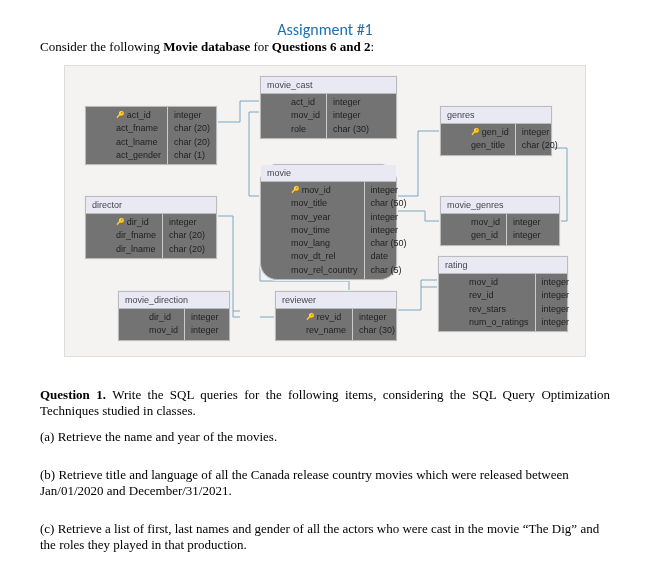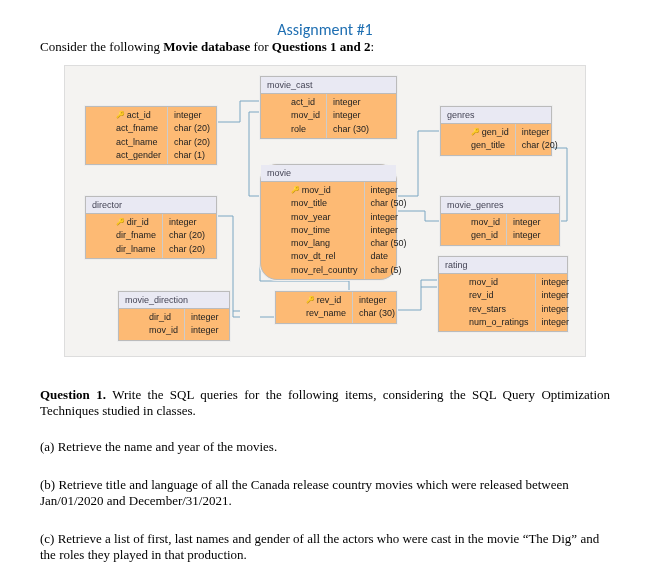--- a/index.html
+++ b/index.html
@@ -28,21 +28,21 @@
     position: relative;
     width: 520px;
     height: 290px;
     margin: 0 auto 30px auto;
     font-family: Verdana, Arial, sans-serif;
     font-size: 9px;
     color: #222;
   }
   .tbl {
     position: absolute;
-    background: #fdba74;
+    background: #737373;
     border: 1px solid #bbb;
     box-shadow: 0 0 0 1px #eee;
   }
   .tbl-title {
     background: #e9e9f3;
     color: #445;
     padding: 3px 6px;
     font-size: 9px;
     border-bottom: 1px solid #bbb;
   }
@@ -68,21 +68,21 @@
     font-size: 7px;
     margin-right: 2px;
     vertical-align: 1px;
   }
   .q {
     margin-top: 18px;
     font-size: 13px;
     text-align: justify;
   }
   .sub {
-    margin-top: 20px;
+    margin-top: 10px;
     font-size: 13px;
   }
   svg.lines {
     position: absolute;
     left: 0;
     top: 0;
     width: 100%;
     height: 100%;
     pointer-events: none;
   }
@@ -91,21 +91,21 @@
     stroke: #7aa6c2;
     stroke-width: 1;
   }
 </style>
 </head>
 <body>
 
 <div class="title">Assignment #1</div>
 
 <div class="intro">
-  <span>Consider the following </span><b>Movie database</b><span> for </span><b>Questions 1 and 2</b><span>:</span>
+  <span>Consider the following </span><b>Movie database</b><span> for </span><b>Questions 6 and 2</b><span>:</span>
 </div>
 
 <div class="diagram">
 
   <svg class="lines" viewBox="0 0 520 290" preserveAspectRatio="none">
     <path d="M149 56 H175 V35 H195"></path>
     <path d="M195 46 H184 V130 H195"></path>
     <path d="M330 130 H353 V65 H375"></path>
     <path d="M330 145 H360 V155 H375"></path>
     <path d="M493 155 H502 V82 H485"></path>
@@ -241,20 +241,21 @@
         <div class="tbl-cell">mov_id</div>
       </div>
       <div class="tbl-col">
         <div class="tbl-cell">integer</div>
         <div class="tbl-cell">integer</div>
       </div>
     </div>
   </div>
 
   <div class="tbl" style="left:210px; top:225px; width:120px;">
+    <div class="tbl-title">reviewer</div>
     <div class="tbl-body">
       <div class="tbl-col left">
         <div class="tbl-cell pk">rev_id</div>
         <div class="tbl-cell">rev_name</div>
       </div>
       <div class="tbl-col">
         <div class="tbl-cell">integer</div>
         <div class="tbl-cell">char (30)</div>
       </div>
     </div>

